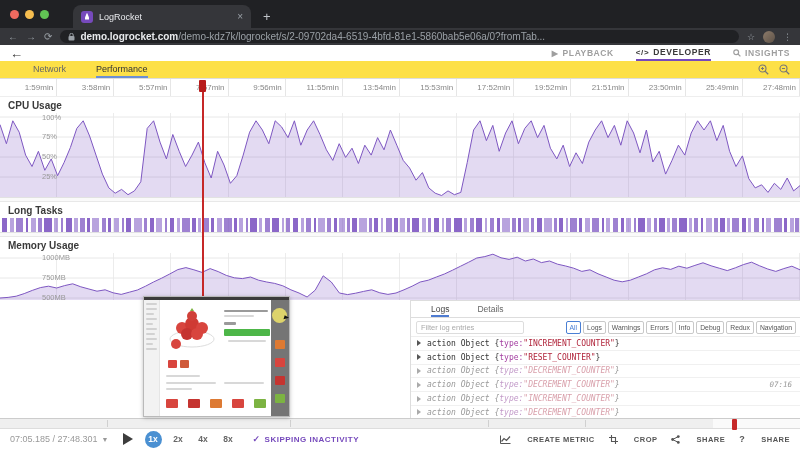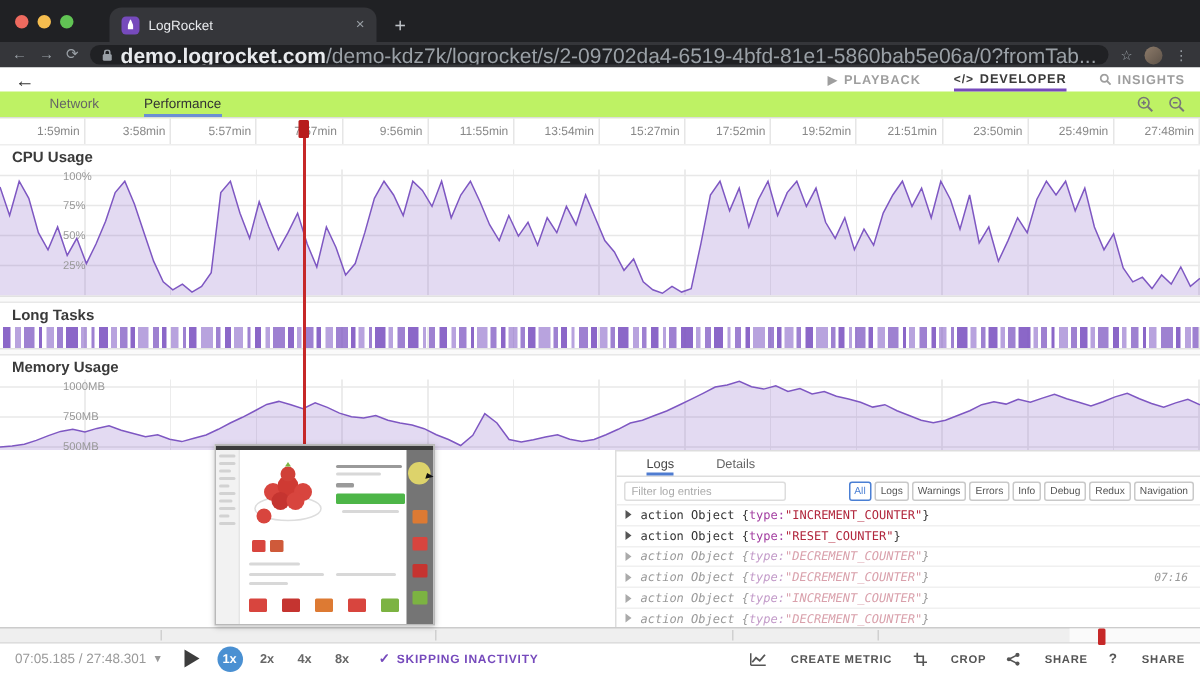--- a/index.html
+++ b/index.html
@@ -18,39 +18,39 @@
   .lr-ico:after { content:""; position:absolute; left:4px; top:2px; width:4px; height:7px;
     background:#fff; border-radius:2px 2px 0 0; clip-path:polygon(50% 0,100% 70%,100% 100%,0 100%,0 70%); }
   .chrome-tab .title { color:#e8eaed; font-size:9px; flex:1; }
   .chrome-tab .close { color:#9aa0a6; font-size:10px; }
   .newtab { color:#c0c4c9; font-size:13px; margin:0 0 4px 12px; }
   .urlbar { height:17px; background:#35363a; display:flex; align-items:center; padding:0 8px; gap:8px; }
   .nav-ic { color:#9aa0a6; font-size:10px; line-height:1; }
   .omnibox { flex:1; height:13px; background:#202124; border-radius:7px; display:flex;
     align-items:center; padding:0 8px; gap:5px; overflow:hidden; }
   .omnibox .lock { flex:none; }
-  .url { font-size:14px; white-space:nowrap; overflow:hidden; }
+  .url { font-size:10px; white-space:nowrap; overflow:hidden; }
   .url .host { color:#e8eaed; font-weight:bold; }
   .url .path { color:#9aa0a6; }
   .star { color:#9aa0a6; font-size:9px; }
   .avatar { width:12px; height:12px; border-radius:50%; background:linear-gradient(135deg,#8d7b6a,#5d5248); flex:none; }
   .kebab { color:#9aa0a6; font-size:9px; letter-spacing:0; }
 
   
   .app-toolbar { height:16px; background:#fff; display:flex; align-items:center; padding:0 10px; }
   .back { color:#333; font-size:13px; font-weight:bold; line-height:1; }
   .tb-right { margin-left:auto; display:flex; gap:22px; align-items:center; height:16px; }
   .tb-item { display:flex; align-items:center; gap:4px; font-size:8.5px; font-weight:bold;
     letter-spacing:.6px; color:#9e9e9e; height:16px; }
   .tb-item .ico { font-size:8px; }
   .tb-item.active { color:#3a3a3a; border-bottom:2px solid #764abc; }
 
   
   .subtabs { height:18px; border-bottom:1px solid #ddd; display:flex; align-items:flex-end;
-    padding:0 10px 0 33px; gap:30px; background:#bef264; }
+    padding:0 10px 0 33px; gap:30px; background:#fde047; }
   .subtab { font-size:9px; color:#666; padding-bottom:4px; }
   .subtab.active { color:#333; border-bottom:2px solid #6b8fd4; padding-bottom:2px; }
   .zoomers { margin-left:auto; display:flex; gap:10px; align-items:center; padding-bottom:3px; }
 
   
   .charts-wrap { position:relative; height:221px; background:#fff; }
   .ruler { height:18px; display:flex; border-bottom:1px solid #eee; }
   .tick { width:calc(100%/14); border-right:1px solid #e6e6e6; display:flex;
     align-items:center; justify-content:flex-end; padding-right:3px;text-align:right; }
   .tick span { font-size:8px; color:#888; }
@@ -241,21 +241,21 @@
         <div class="tick">
           <span>9:56min</span>
         </div>
         <div class="tick">
           <span>11:55min</span>
         </div>
         <div class="tick">
           <span>13:54min</span>
         </div>
         <div class="tick">
-          <span>15:27min</span>
+          <span>15:53min</span>
         </div>
         <div class="tick">
           <span>17:52min</span>
         </div>
         <div class="tick">
           <span>19:52min</span>
         </div>
         <div class="tick">
           <span>21:51min</span>
         </div>

